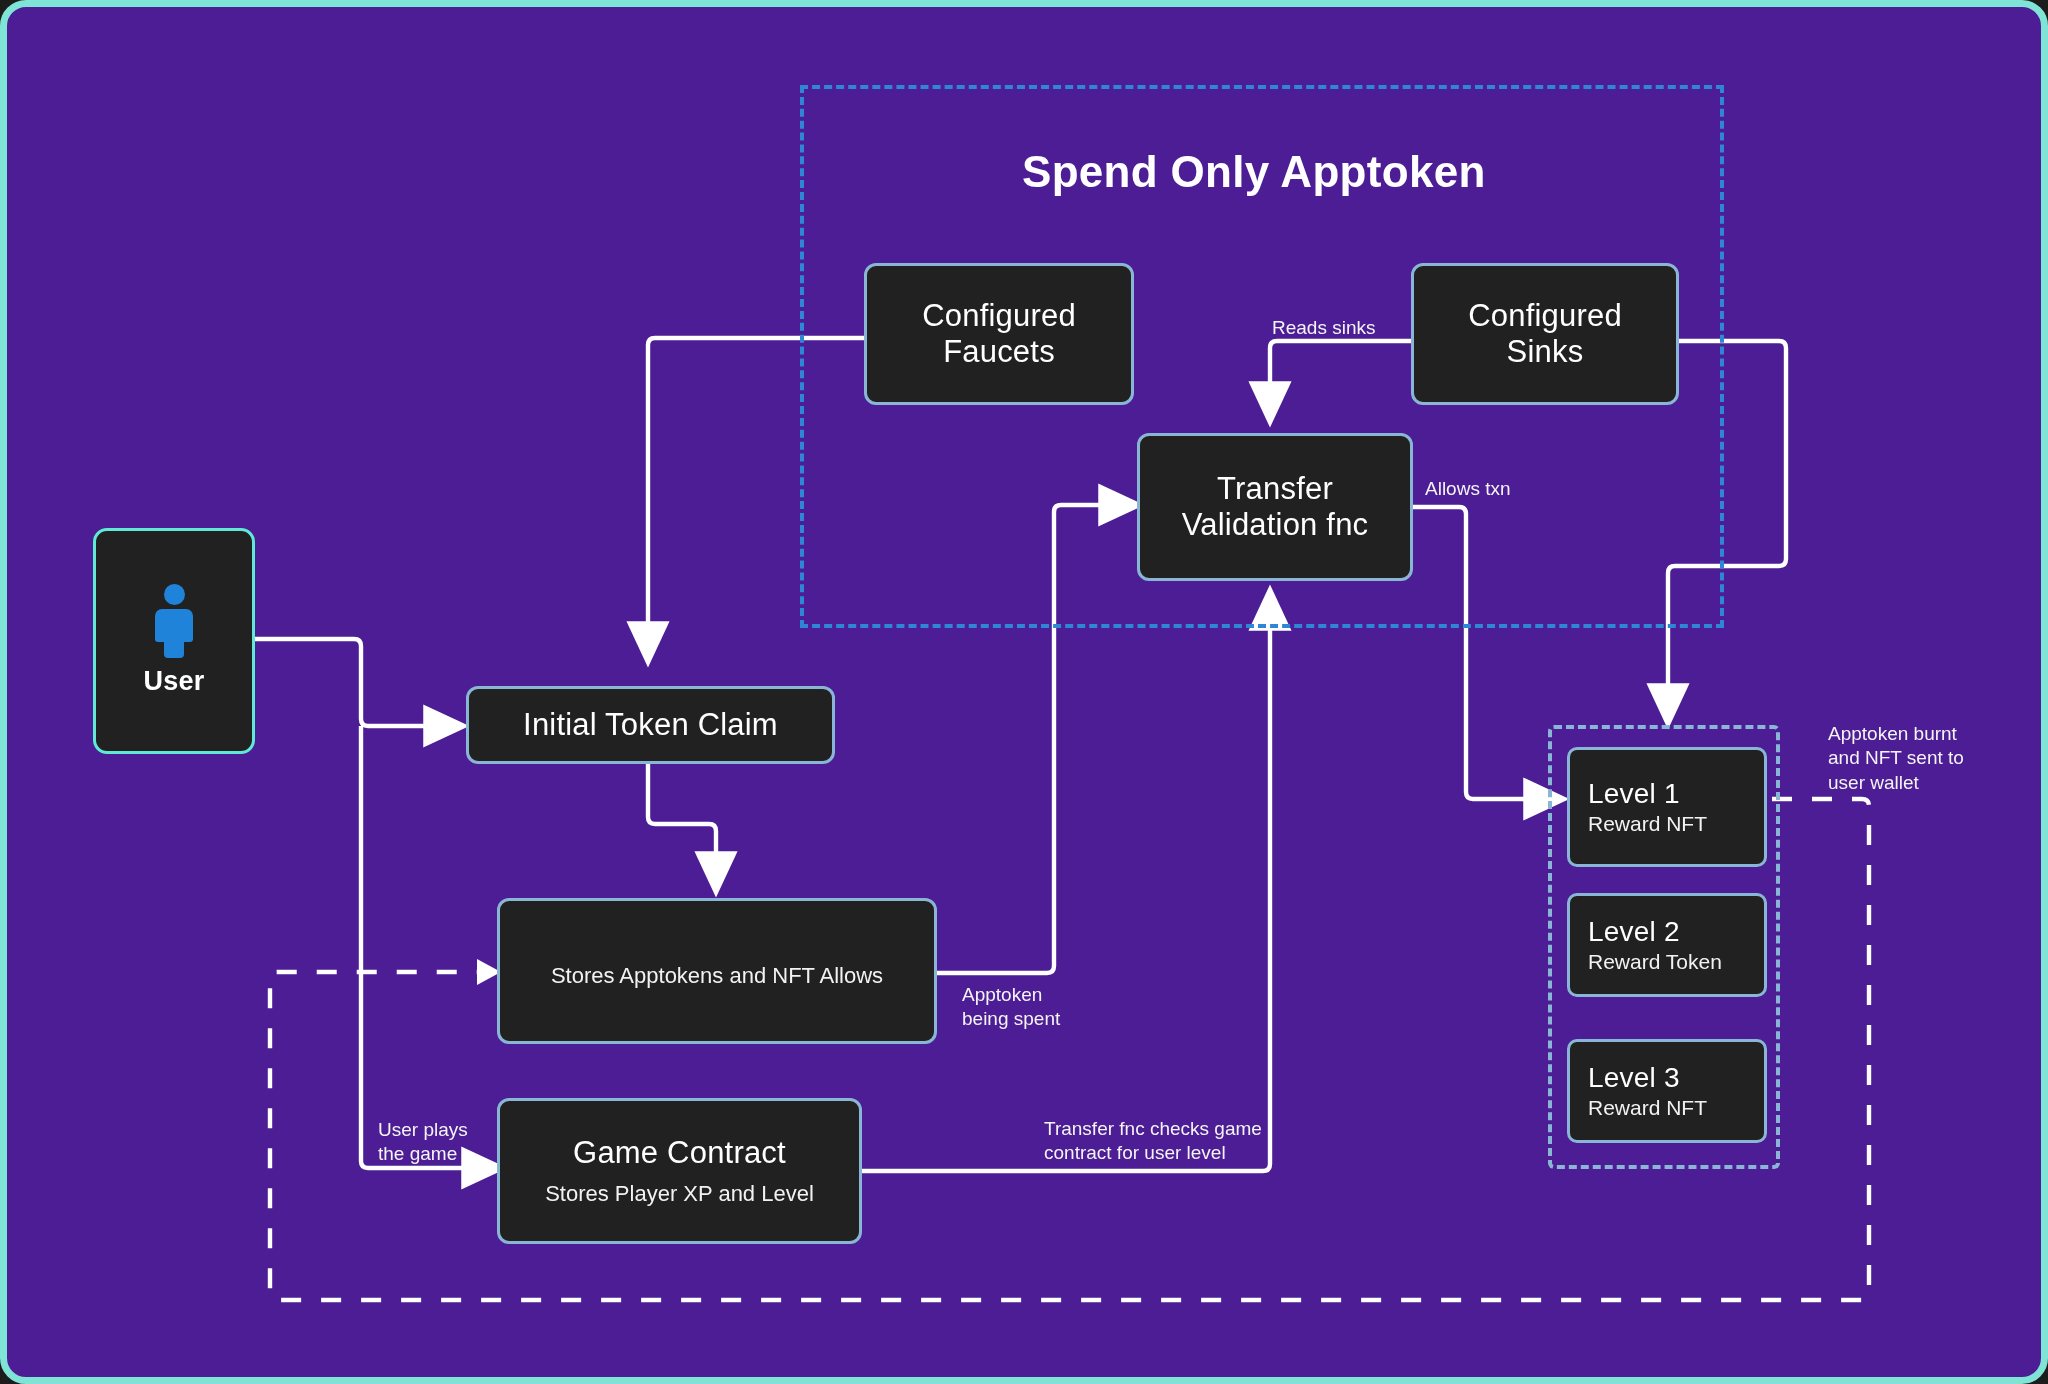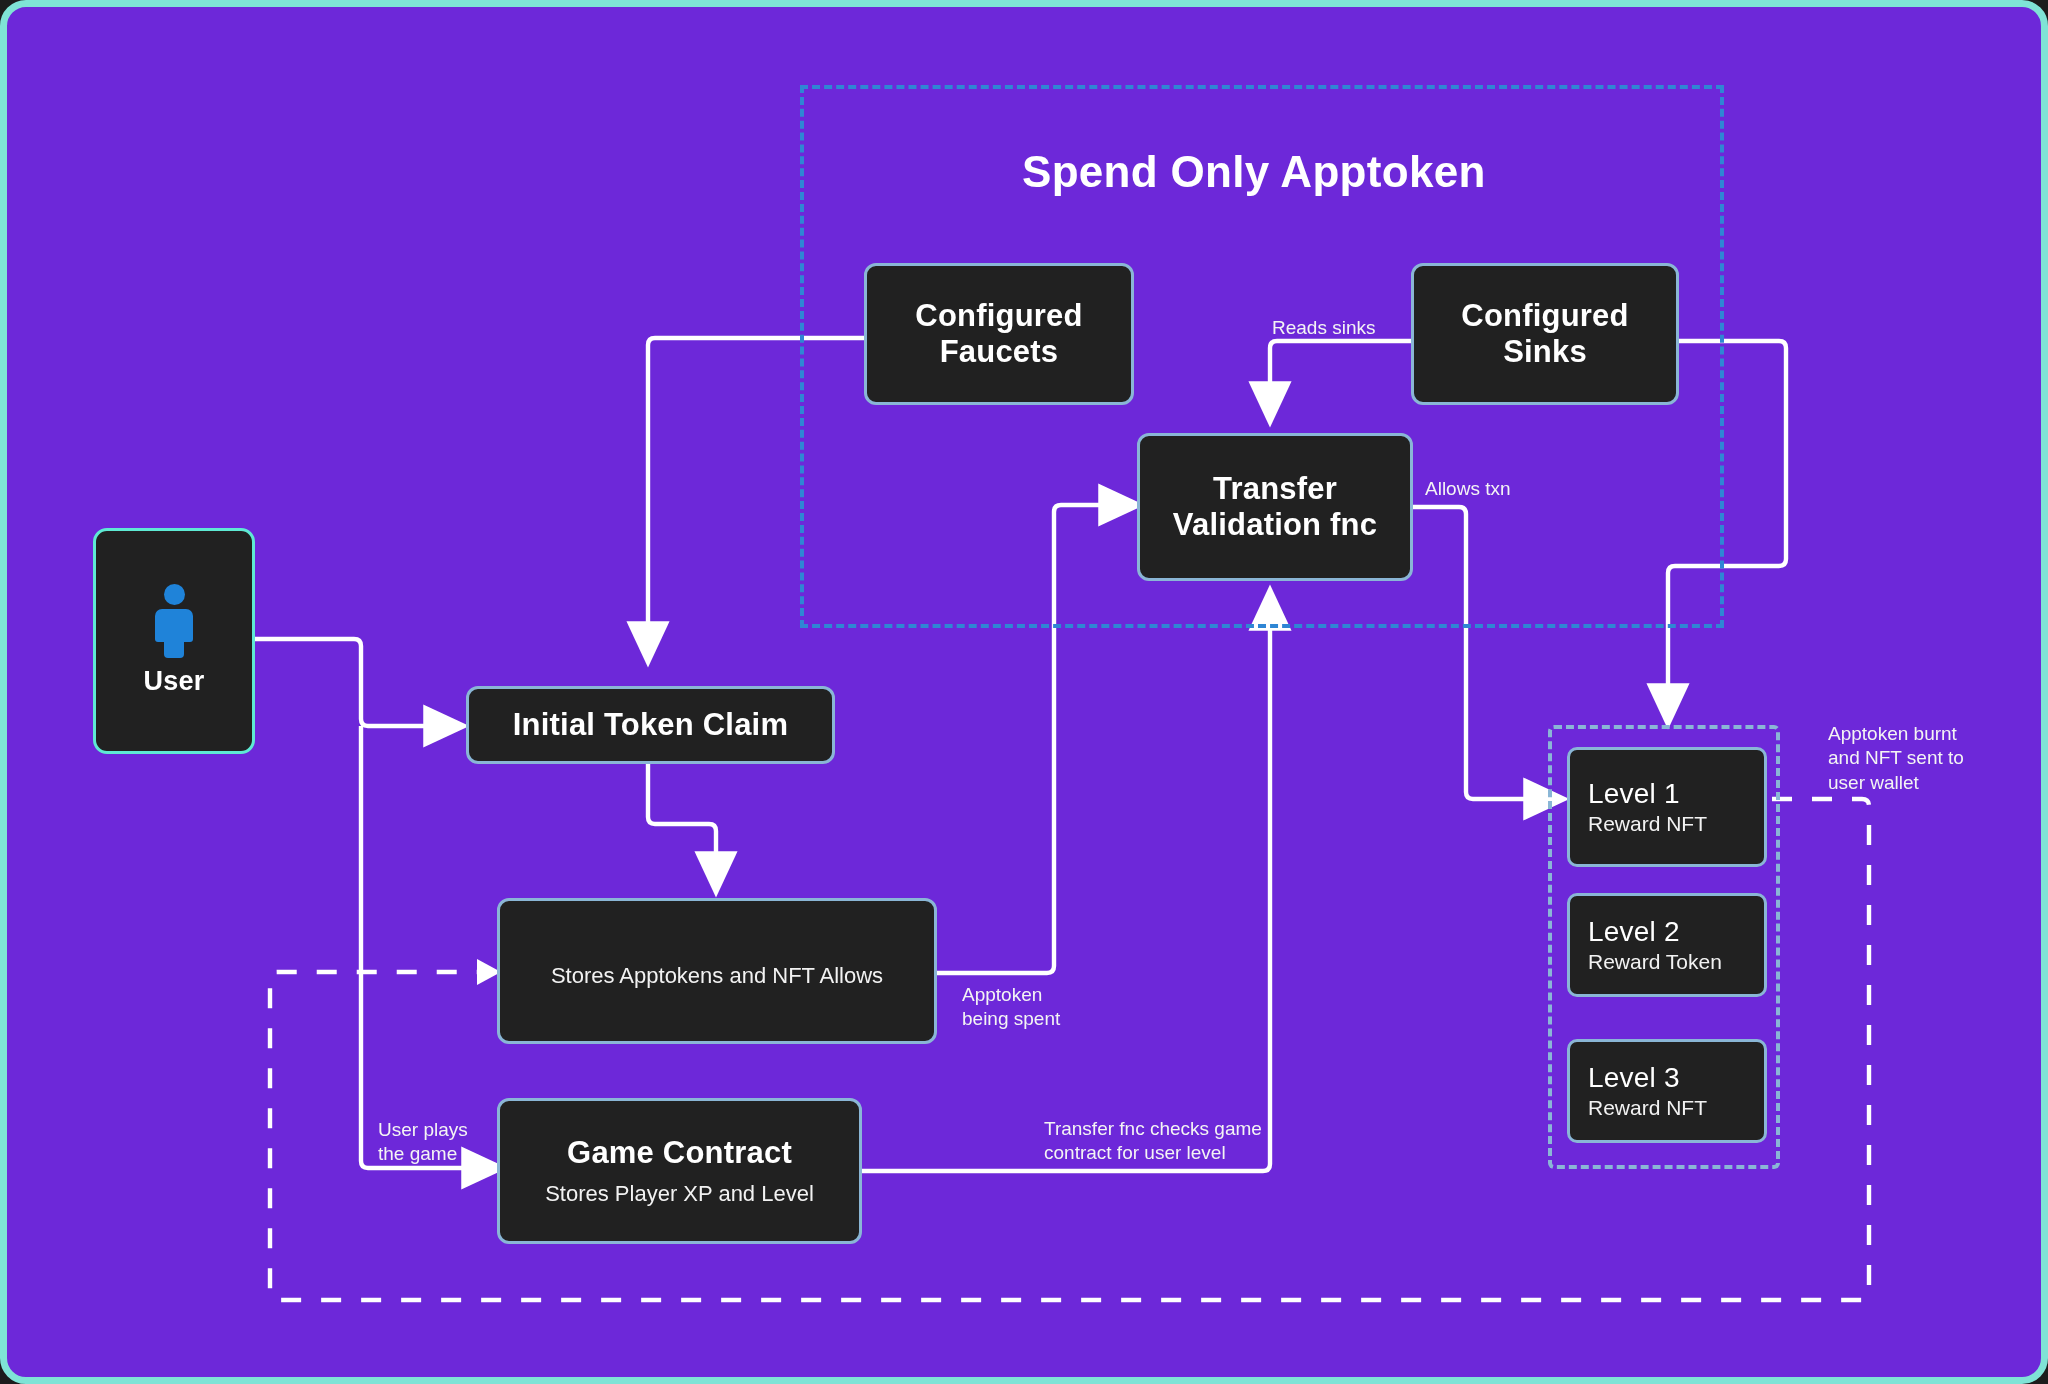--- a/index.html
+++ b/index.html
@@ -4,21 +4,21 @@
 <style>
   html, body {
     margin: 0;
     padding: 0;
     background: #1c1c1c;
   }
   #canvas {
     position: relative;
     width: 2048px;
     height: 1384px;
-    background: #6d28d9;
+    background: #4c1d95;
     border: 7px solid #7fe3d6;
     border-radius: 26px;
     box-sizing: border-box;
     overflow: hidden;
     font-family: "Liberation Sans", sans-serif;
   }
   svg.wires {
     position: absolute;
     left: 0; top: 0;
     width: 2048px;
@@ -34,21 +34,21 @@
     border-radius: 12px;
     display: flex;
     flex-direction: column;
     align-items: center;
     justify-content: center;
     color: #ffffff;
     text-align: center;
   }
   .node .title {
     font-size: 31px;
-    font-weight: 700;
+    font-weight: 400;
     line-height: 1.16;
     letter-spacing: .2px;
   }
   .node .sub {
     font-size: 22px;
     font-weight: 400;
     margin-top: 10px;
     color: #f2f2f2;
   }
   .node.level .title { font-size: 28px; font-weight: 500; }

